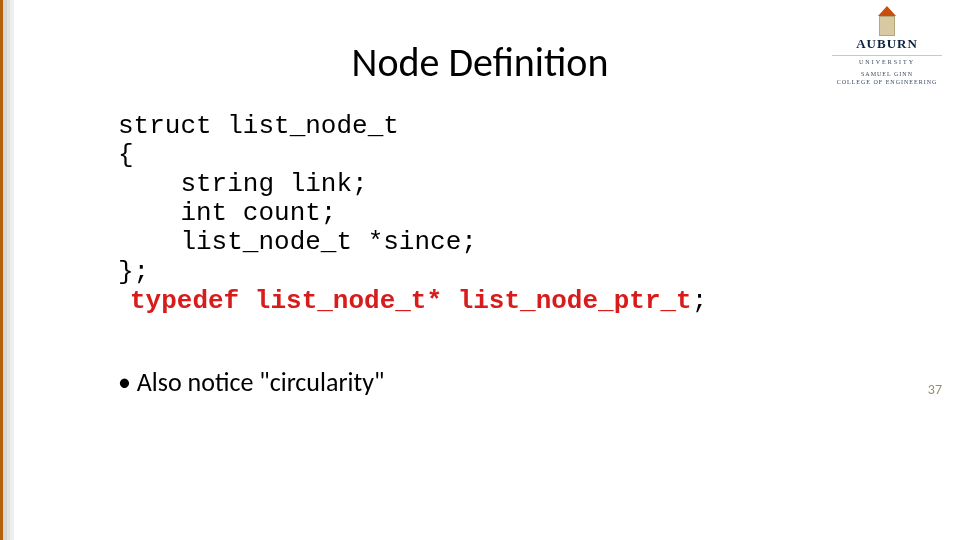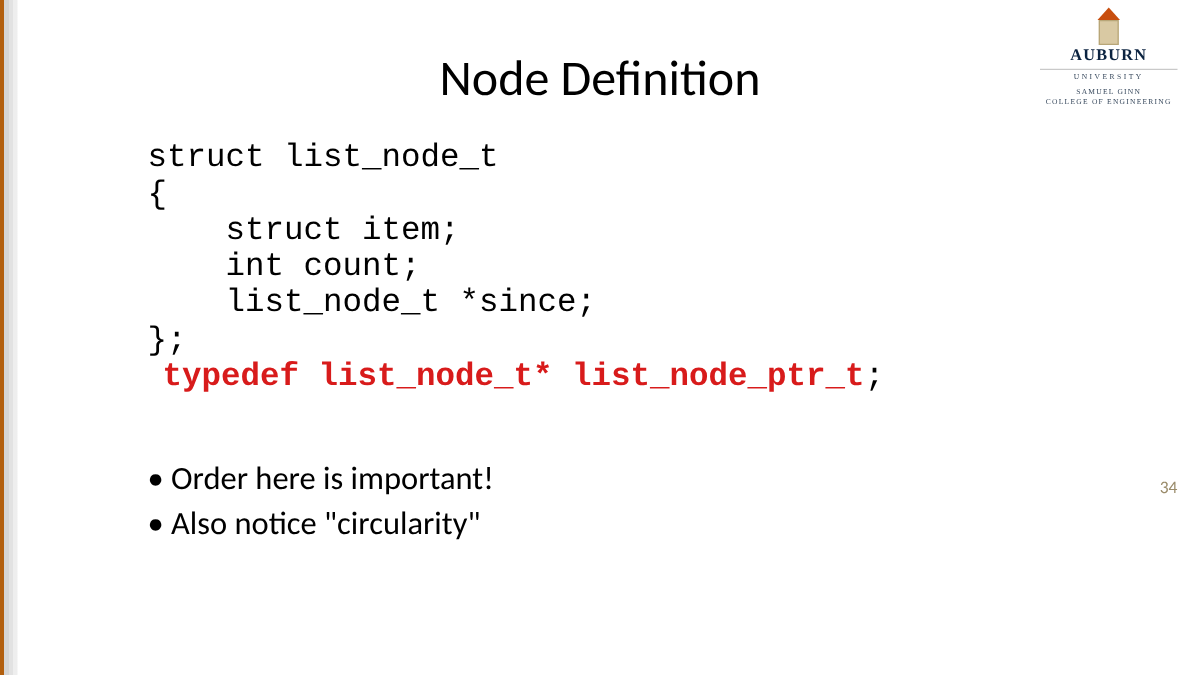--- a/index.html
+++ b/index.html
@@ -155,26 +155,25 @@
     <div class="logo-main">AUBURN</div>
     <div class="logo-sub">UNIVERSITY</div>
     <div class="logo-college">
       <span>SAMUEL GINN</span><br>
       <span>COLLEGE OF ENGINEERING</span>
     </div>
   </div>
 
   <div class="code-block"><span>struct list_node_t</span>
 <span>{</span>
-<span>    struct item;</span>
+<span>    string link;</span>
 <span>    int count;</span>
 <span>    list_node_t *since;</span>
 <span>};</span>
 <span class="typedef-line">typedef list_node_t* list_node_ptr_t</span><span class="typedef-semi">;</span></div>
 
   <div class="bullets">
-    <div class="b1">Order here is important!</div>
     <div class="b1">Also notice "circularity"</div>
   </div>
 
-  <div class="page-num">34</div>
+  <div class="page-num">37</div>
 
 </div>
 
 </body></html>

